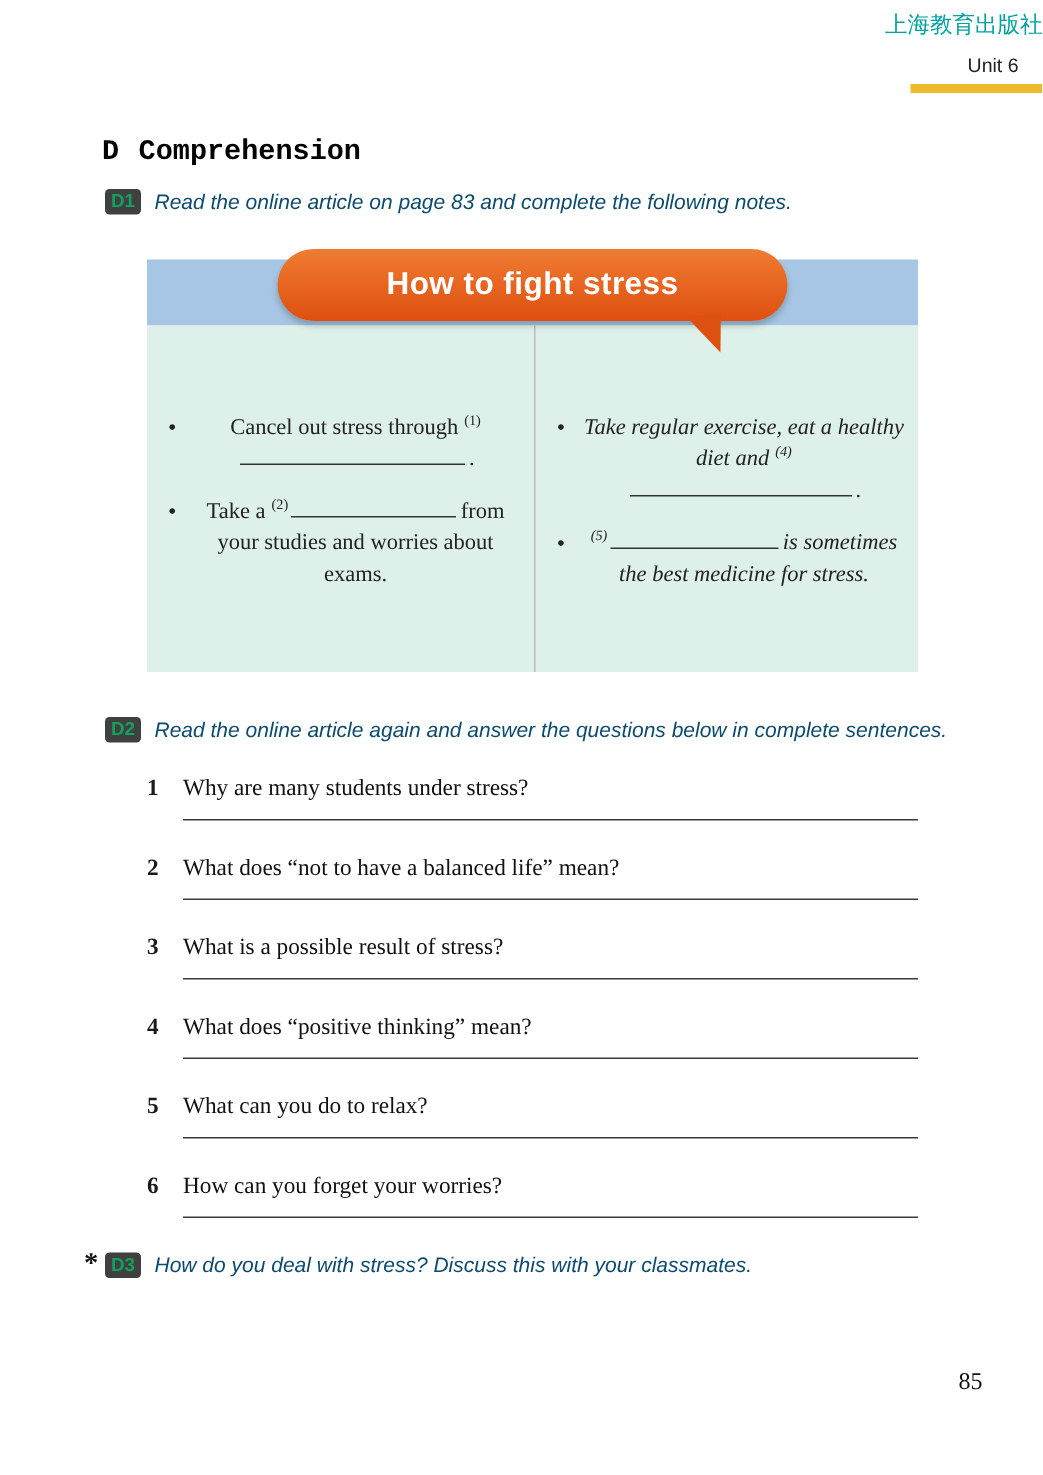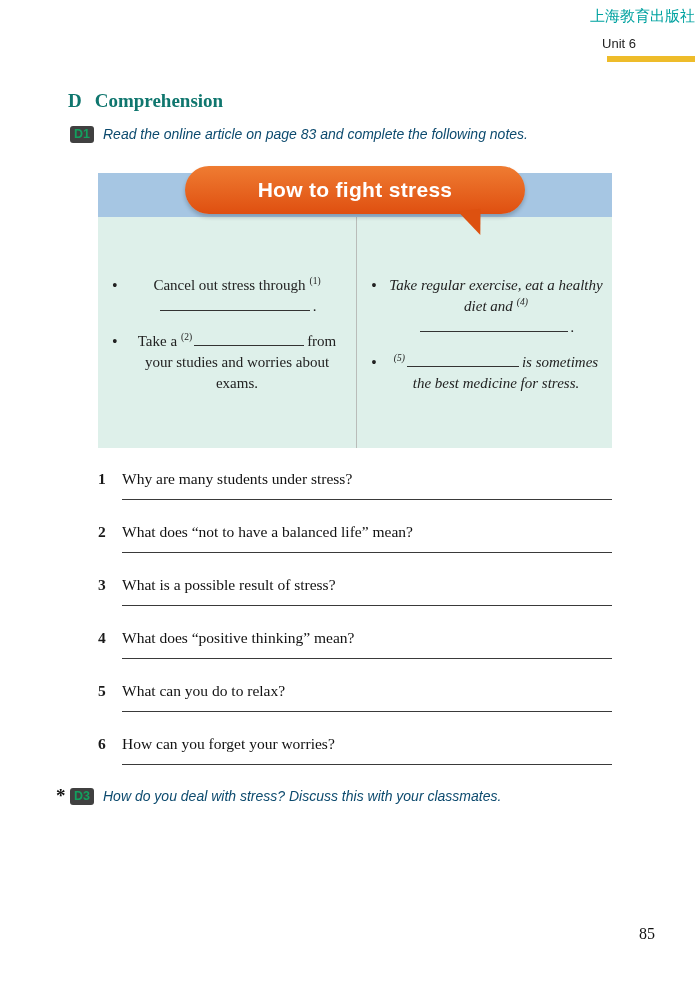--- a/index.html
+++ b/index.html
@@ -25,40 +25,40 @@
   }
   .unit-tab {
     position: absolute;
     top: 36px;
     right: 0;
     width: 130px;
   }
   .unit-label {
     display: block;
     text-align: right;
-    padding-right: 59px;
+    padding-right: 16px;
     font-family: "Liberation Sans", sans-serif;
     font-size: 13px;
     color: #222222;
     margin-bottom: 5px;
   }
   .unit-bar {
     height: 6px;
     width: 88px;
     margin-left: auto;
     background: #eebc2a;
   }
 
   
   .section-heading {
     margin: 62px 0 0 68px;
-    font-family: Liberation Serif, serif;
+    font-family: Liberation Mono, monospace;
     font-weight: bold;
     font-size: 19px;
-    color: #0f766e;
+    color: #000000;
   }
   .section-heading .letter { margin-right: 13px; }
 
   
   .task-row {
     position: relative;
     margin: 14px 0 0 70px;
     font-family: "Liberation Sans", sans-serif;
     font-size: 14px;
   }
@@ -201,21 +201,21 @@
   .answer-line {
     margin: 11px 0 0 24px;
     border-bottom: 1px solid #3a3a3a;
     height: 1px;
   }
 
   
   .page-number {
     position: absolute;
     right: 40px;
-    bottom: 40px;
+    bottom: 52px;
     font-size: 16px;
     color: #111111;
   }
 </style>
 </head>
 <body>
 
 <div class="page">
 
   <div class="publisher">上海教育出版社</div>
@@ -259,20 +259,23 @@
             <span class="pre">Take regular exercise, eat a healthy diet and</span><sup>(4)</sup><span class="blank w148"></span><span class="post">.</span>
           </li>
           <li>
             <span class="pre"></span><sup>(5)</sup><span class="blank w112"></span><span class="post">is sometimes the best medicine for stress.</span>
           </li>
         </ul>
       </div>
     </div>
   </div>
 
+  <div class="task-row" style="margin-top:30px;">
+    <span class="badge">D2</span><span class="instr">Read the online article again and answer the questions below in complete sentences.</span>
+  </div>
 
   <div class="questions">
     <div class="question">
       <span class="qnum">1</span><span class="qtext">Why are many students under stress?</span>
       <div class="answer-line"></div>
     </div>
     <div class="question">
       <span class="qnum">2</span><span class="qtext">What does “not to have a balanced life” mean?</span>
       <div class="answer-line"></div>
     </div>

